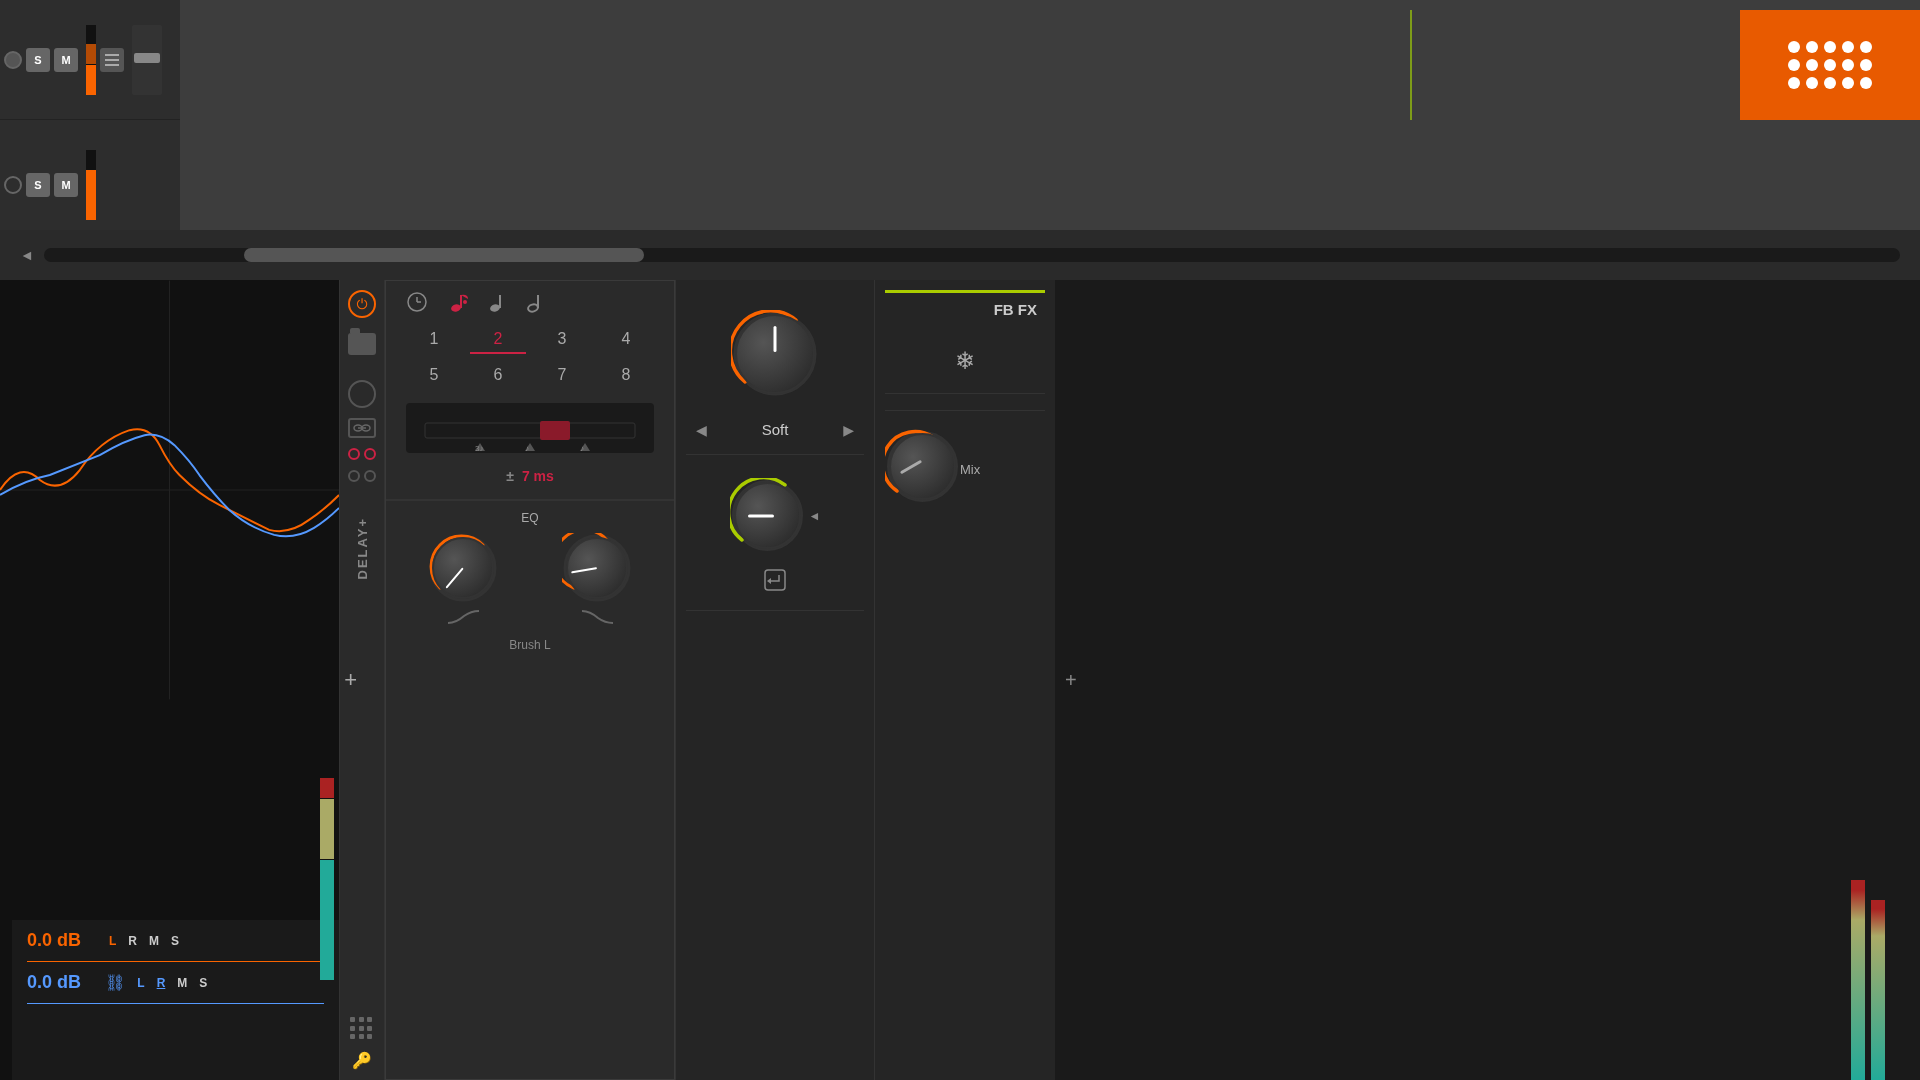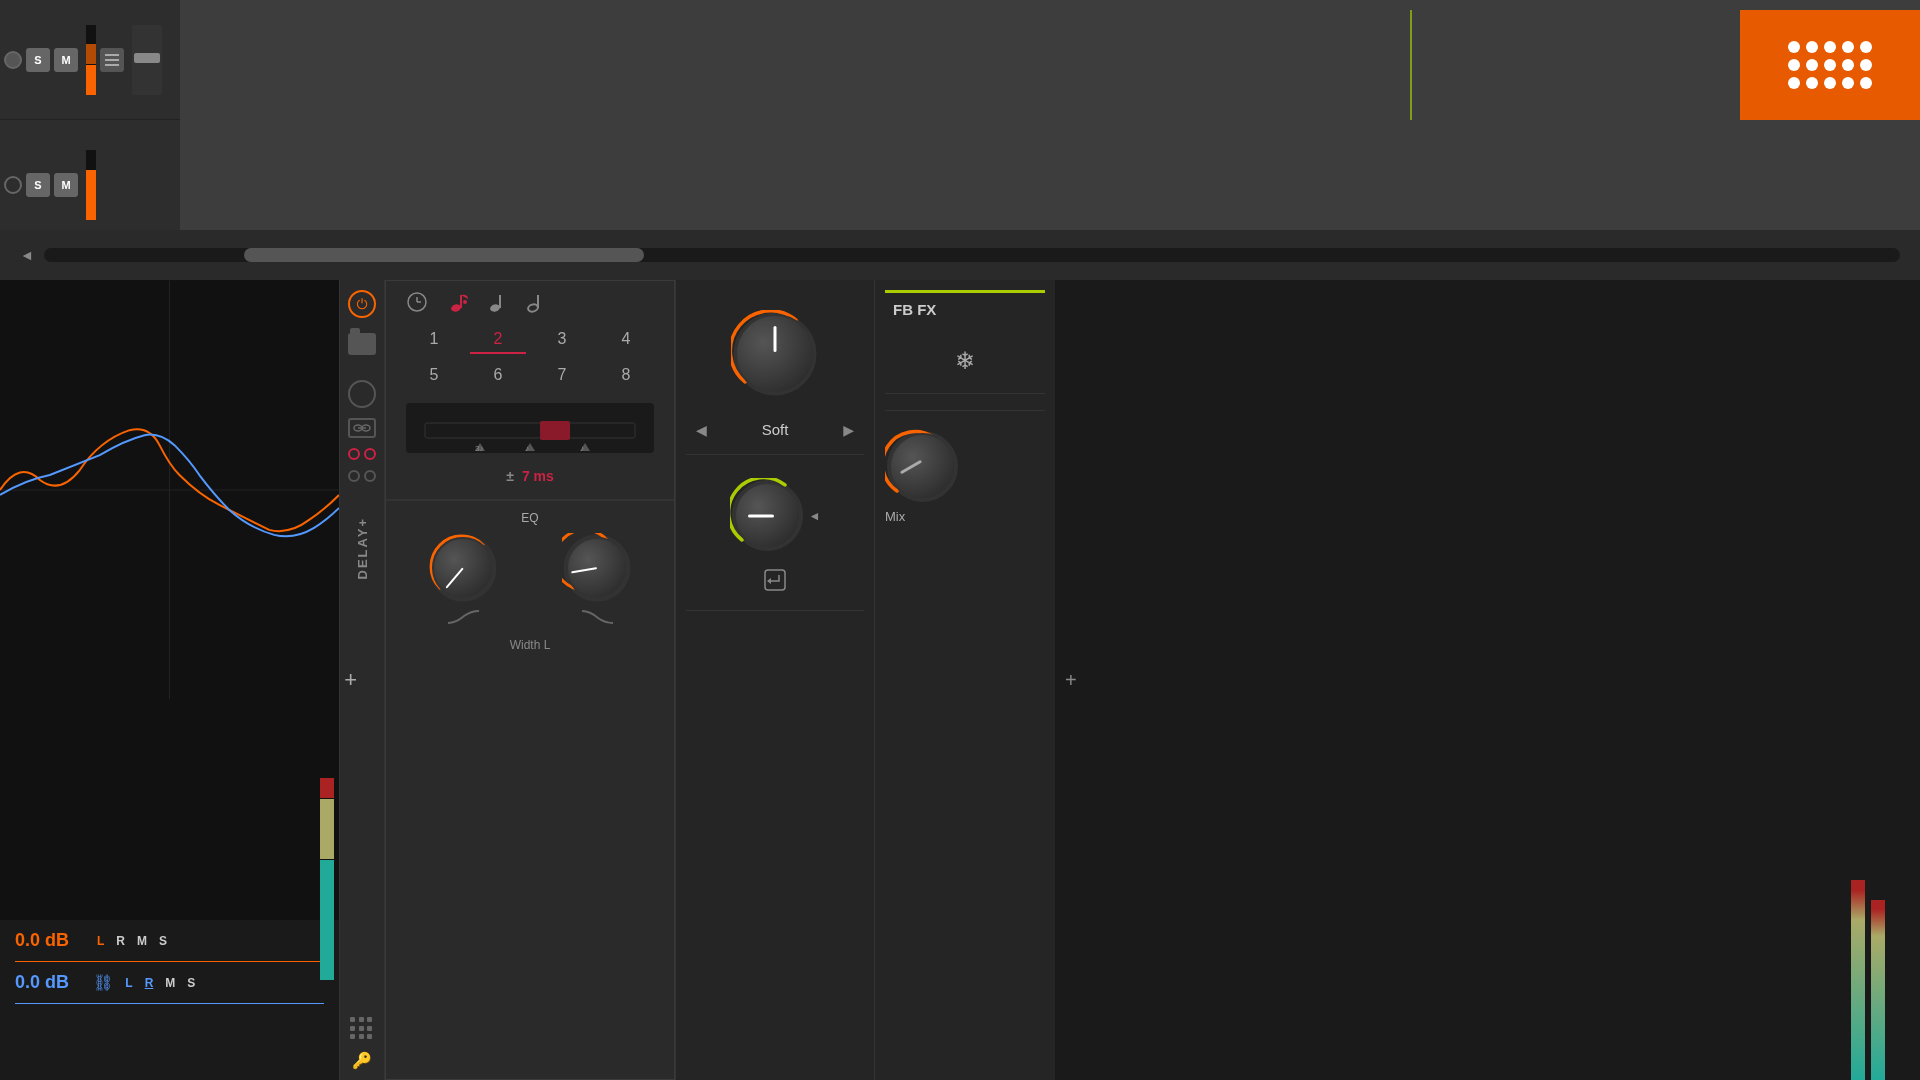--- a/index.html
+++ b/index.html
@@ -190,21 +190,21 @@
       background: #111;
       position: relative;
     }
 
     .osc-svg {
       width: 100%; height: 100%;
     }
 
     .meters-row {
       position: absolute;
-      bottom: 0; left: 0; right: 0;
+      bottom: 0; left: 12px; right: 0;
       height: 160px;
       background: #1a1a1a;
       padding: 10px 15px;
       display: flex;
       flex-direction: column;
       gap: 8px;
     }
 
     .meter-line {
       display: flex;
@@ -451,21 +451,21 @@
       width: 180px;
       background: #252525;
       display: flex;
       flex-direction: column;
       padding: 10px;
     }
 
     .fb-header {
       border-top: 3px solid #aacc00;
       padding: 8px;
-      text-align: left;
+      text-align: right;
       margin-bottom: 10px;
     }
 
     .fb-title {
       color: #ccc;
       font-size: 15px;
       font-weight: bold;
     }
 
     .freeze-btn {
@@ -804,21 +804,21 @@
 
         <div class="eq-curves">
           <svg width="35" height="20" viewBox="0 0 35 20">
             <path d="M2,15 Q10,15 18,8 Q25,3 33,3" fill="none" stroke="#666" stroke-width="2"></path>
           </svg>
           <svg width="35" height="20" viewBox="0 0 35 20">
             <path d="M2,3 Q10,3 18,10 Q25,15 33,15" fill="none" stroke="#666" stroke-width="2"></path>
           </svg>
         </div>
 
-        <div style="margin-top:10px;color:#888;font-size:12px;text-align:center;">Width L</div>
+        <div style="margin-top:10px;color:#888;font-size:12px;text-align:center;">Brush L</div>
       </div>
     </div>
 
     <div class="middle-panel">
 
       <div style="display:flex;flex-direction:column;align-items:center;padding:20px 0 15px;">
         <div class="knob-arc-wrap-lg">
           <svg width="88" height="88" viewBox="0 0 88 88">
             <circle cx="44" cy="44" r="40" fill="none" stroke="#333" stroke-width="3"></circle>
             <path d="M 14,72 A 38,38 0 1,1 65,10" fill="none" stroke="#fa6400" stroke-width="3.5" stroke-linecap="round"></path>
@@ -871,21 +871,21 @@
 
       <div class="freeze-btn">
         <span class="snowflake">❄</span>
       </div>
 
       <div class="section-divider"></div>
 
 
       <div class="section-divider"></div>
 
-      <div style="display:flex;flex-direction:column;padding:10px 0;">
+      <div style="display:flex;flex-direction:row;align-items:center;padding:10px 0;">
         <div class="knob-arc-wrap" style="width:75px;height:75px;">
           <svg width="75" height="75" viewBox="0 0 75 75">
             <circle cx="37.5" cy="37.5" r="34" fill="none" stroke="#333" stroke-width="3"></circle>
             <path d="M 12,62 A 32,32 0 1,1 48,8" fill="none" stroke="#fa6400" stroke-width="3.5" stroke-linecap="round"></path>
           </svg>
           <div class="knob" style="width:67px;height:67px;position:absolute;top:4px;left:4px;background:radial-gradient(circle at 35% 35%, #555, #222);border-radius:50%;border:2px solid #333;">
             <div style="position:absolute;top:50%;left:8px;width:24px;height:3px;background:#aaa;transform:translateY(-50%) rotate(-30deg);border-radius:2px;"></div>
           </div>
         </div>
         <span style="color:#aaa;font-size:13px;margin-top:5px;">Mix</span>

